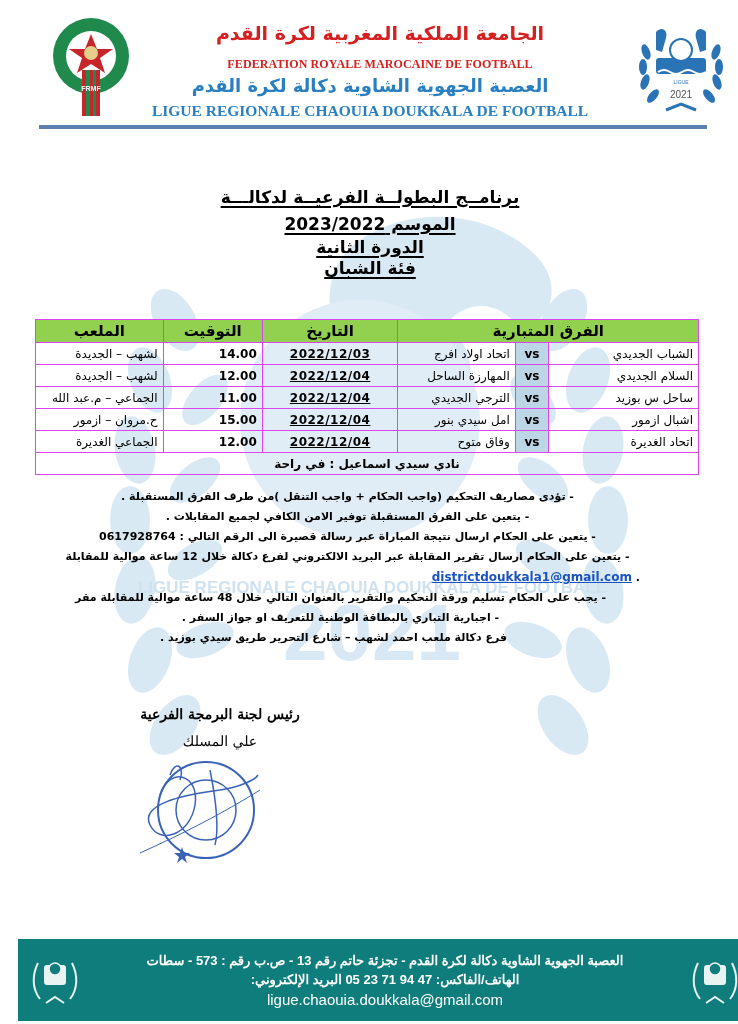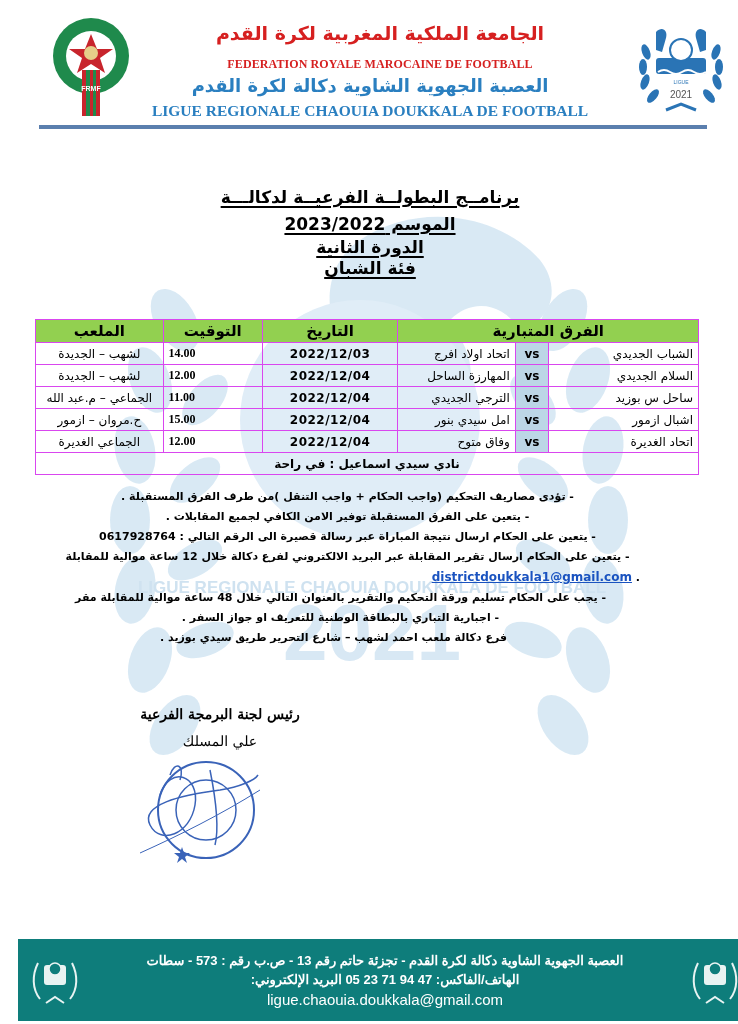--- a/index.html
+++ b/index.html
@@ -29,23 +29,23 @@
   .t4 { top: 258px; }
 
   
   table.sched { position: absolute; left: 35px; top: 319px; width: 664px; border-collapse: collapse; direction: rtl;
                 font-family: "DejaVu Sans", sans-serif; font-size: 12px; }
   table.sched td, table.sched th { border: 1px solid #d946ef; height: 22px; padding: 0 5px; }
   table.sched th { background: #92d050; font-size: 15px; font-weight: bold; height: 23px; text-align: center; }
   .c-home { width: 148px; text-align: right; }
   .c-vs { width: 33px; background: #bcd6e6; text-align: center; font-weight: bold; }
   .c-away { width: 116px; text-align: right; }
-  .c-date { width: 134px; text-align: center; font-weight: bold; font-family: "DejaVu Sans", sans-serif; letter-spacing: 0.5px; }
-  .c-time { width: 98px; text-align: left; font-weight: bold; font-family: Liberation Serif, serif; }
-  .c-venue { width: 126px; text-align: center; }
+  .c-date { width: 134px; text-align: center; font-weight: bold; font-family: "DejaVu Sans", sans-serif; letter-spacing: 0.5px; text-decoration: underline; }
+  .c-time { width: 98px; text-align: right; font-weight: bold; }
+  .c-venue { width: 126px; text-align: right; }
   .rest-row td { text-align: center; font-weight: bold; font-size: 12px; height: 20px; }
 
   
   .notes { position: absolute; left: 55px; top: 487px; width: 585px; direction: rtl; font-family: "DejaVu Sans", sans-serif;
            font-weight: bold; font-size: 11px; line-height: 20px; }
   .note { text-align: center; white-space: nowrap; }
   .note .email { color: #1a53c0; text-decoration: underline; font-weight: bold; font-size: 12px; }
   .note.indent { padding-right: 14px; }
   .note.indent2 { padding-right: 28px; }
 

